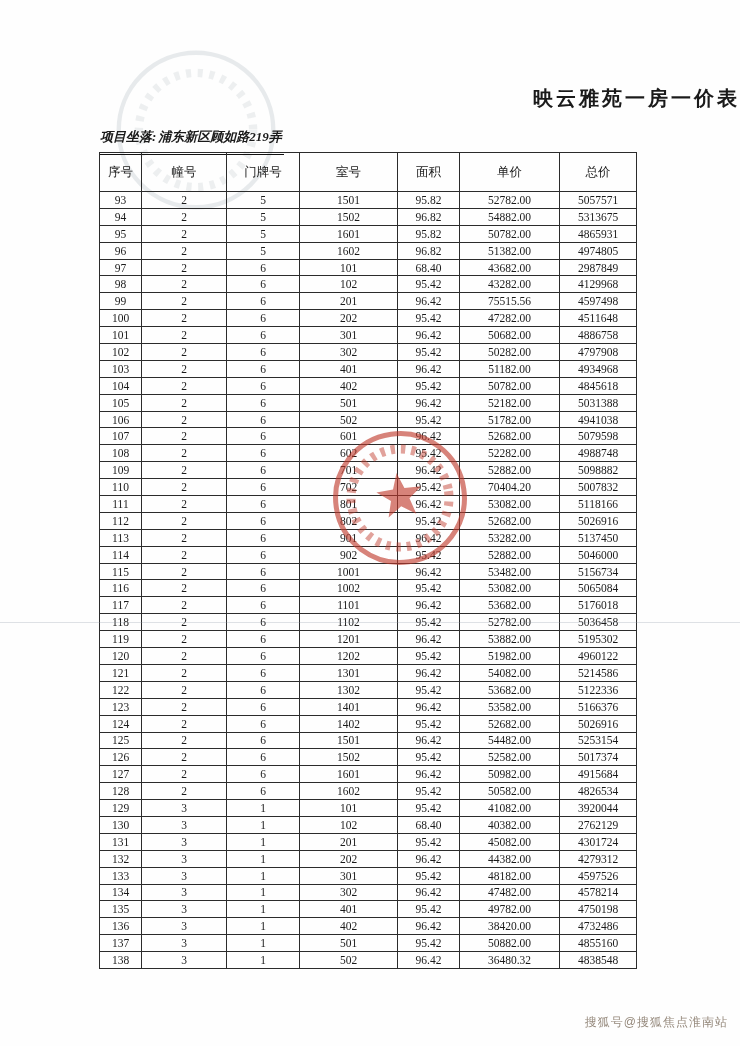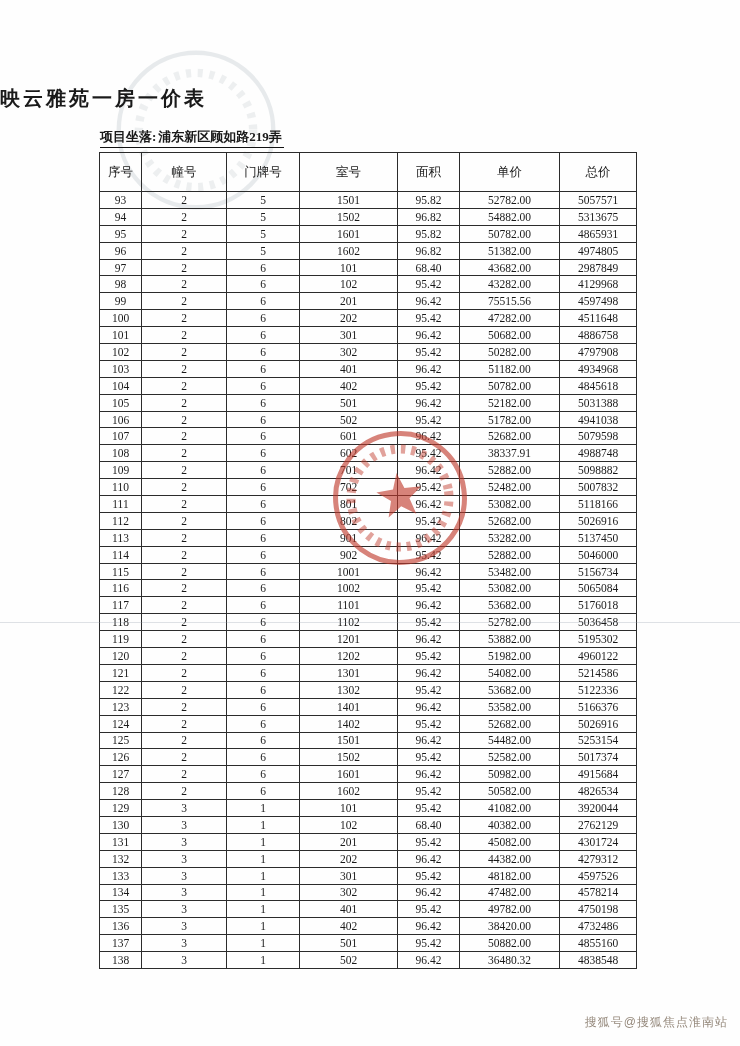--- a/index.html
+++ b/index.html
@@ -7,27 +7,27 @@
     position: relative;
     width: 740px; height: 1046px;
     margin: 0 auto;
     background: #fefefe;
     font-family: "Liberation Serif", "DejaVu Serif", serif;
     color: #1a1a1a;
     overflow: hidden;
   }
   .title {
     position: absolute; top: 72px; left: 0;
-    width: 100%; text-align: left;
+    width: 100%; text-align: right;
     font-size: 20px; font-weight: bold; letter-spacing: 3px;
   }
   .location {
     position: absolute; top: 128px; left: 100px;
     font-size: 13px; font-weight: bold;
-    border-bottom: 1px solid #111; padding-bottom: 1px;
+    border-bottom: 1px solid #111; padding-bottom: 8px; font-style: italic;
   }
   .location span { margin-right: 2px; }
   table.price-table {
     position: absolute; top: 152px; left: 99px;
     width: 537px;
     border-collapse: collapse;
     table-layout: fixed;
     font-size: 11.5px;
   }
   .price-table th {
@@ -240,39 +240,39 @@
           <td>96.42</td>
           <td>52682.00</td>
           <td>5079598</td>
         </tr>
         <tr>
           <td>108</td>
           <td>2</td>
           <td>6</td>
           <td>602</td>
           <td>95.42</td>
-          <td>38337.91</td>
+          <td>52282.00</td>
           <td>4988748</td>
         </tr>
         <tr>
           <td>109</td>
           <td>2</td>
           <td>6</td>
           <td>701</td>
           <td>96.42</td>
           <td>52882.00</td>
           <td>5098882</td>
         </tr>
         <tr>
           <td>110</td>
           <td>2</td>
           <td>6</td>
           <td>702</td>
           <td>95.42</td>
-          <td>52482.00</td>
+          <td>70404.20</td>
           <td>5007832</td>
         </tr>
         <tr>
           <td>111</td>
           <td>2</td>
           <td>6</td>
           <td>801</td>
           <td>96.42</td>
           <td>53082.00</td>
           <td>5118166</td>

